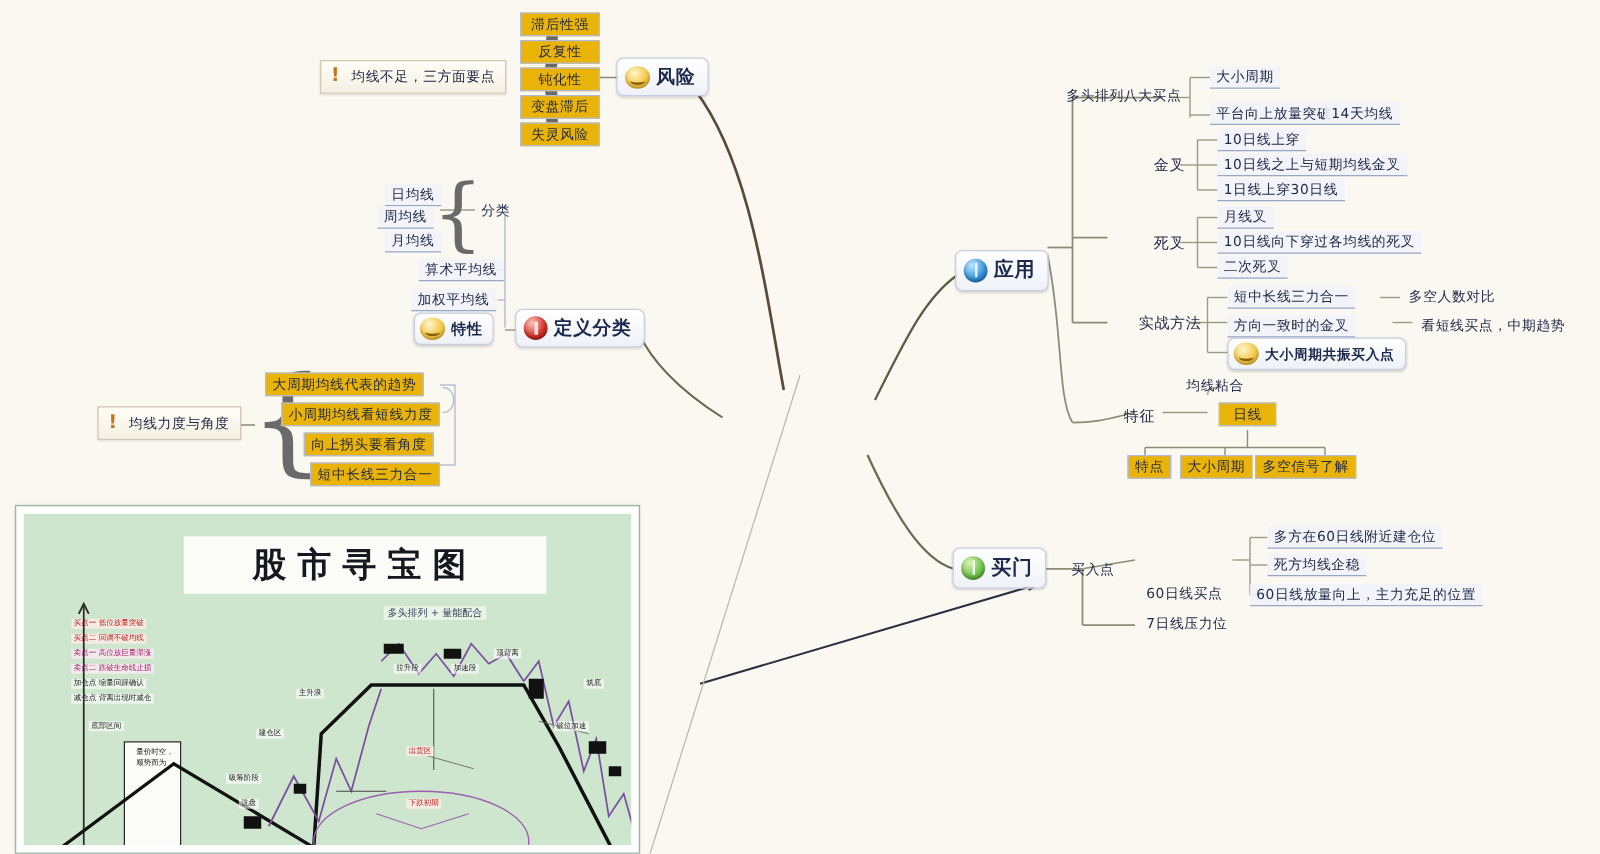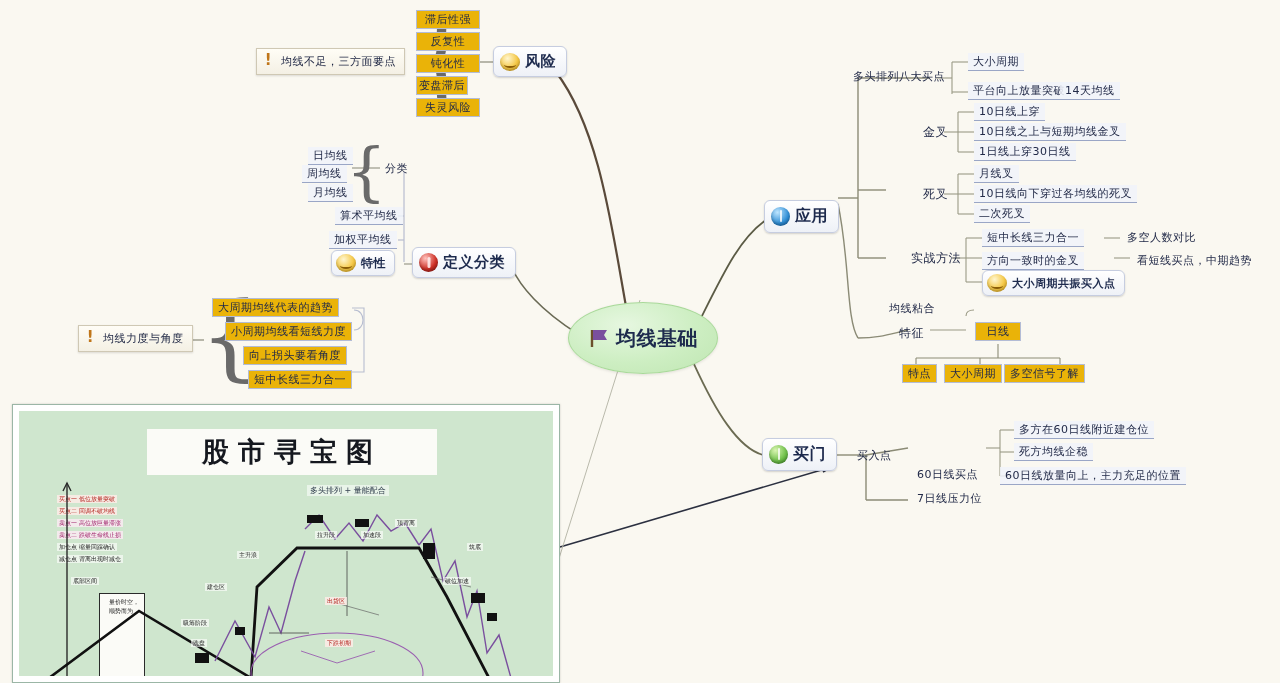--- a/index.html
+++ b/index.html
@@ -81,21 +81,21 @@
     content:"";position:absolute;left:22%;top:52%;width:56%;height:22%;
     border-bottom:2px solid #8a5d07;border-radius:0 0 60% 60%;
   }
 
   
   .brace{position:absolute;color:#6a6a6a;font-weight:100;line-height:1;
          font-family:"DejaVu Serif","Liberation Serif",serif;}
 
   
   #inset{
-    position:absolute;left:12px;top:404px;width:548px;height:279px;
+    position:absolute;left:12px;top:404px;width:500px;height:279px;
     background:#ffffff;border:1px solid #9bb6a6;box-sizing:border-box;
     box-shadow:0 0 2px rgba(0,0,0,.18);overflow:hidden;
   }
   #inset .sheet{position:absolute;inset:6px;background:#cfe6ce;overflow:hidden;}
   #inset .title{
     position:absolute;left:128px;top:18px;width:290px;height:46px;background:#fbfbf7;
     display:flex;align-items:center;justify-content:center;
     font-size:27px;font-weight:bold;letter-spacing:9px;color:#15181f;
   }
   #inset .subcap{position:absolute;left:288px;top:74px;font-size:8px;color:#33404f;
@@ -184,46 +184,37 @@
     <path d="M1000,430 L1014,430" stroke="#9a9a85" stroke-width="1.1" fill="none"></path>
     <path d="M1000,452 L1014,452" stroke="#9a9a85" stroke-width="1.1" fill="none"></path>
     <path d="M1000,476 L1014,476" stroke="#9a9a85" stroke-width="1.1" fill="none"></path>
 
     <path d="M560,547 L835,466" fill="none" stroke="#2b3040" stroke-width="1.6"></path>
     <path d="M833,466 L820,460 M833,466 L823,472" fill="none" stroke="#2b3040" stroke-width="1.6"></path>
 
     <path d="M520,683 L640,300" fill="none" stroke="#b9b9ab" stroke-width="1"></path>
   </svg>
 
-  <div class="node central" style="left:568px;top:302px;">
-    <span class="ico ico-flag">
-      <svg width="22" height="20" viewBox="0 0 22 20">
-        <path d="M4 2 L4 19" stroke="#6b4f2a" stroke-width="2.4" fill="none"></path>
-        <path d="M5 2 L19 2 L16 7 L19 12 L5 12 Z" fill="#7a4f9e"></path>
-      </svg>
-    </span>
-    <span>均线基础</span>
-  </div>
 
   <div class="node branch small" style="left:493px;top:46px;">
     <span class="ico ico-smile"></span>
     <span>风险</span>
   </div>
 
   <div class="node callout" style="left:256px;top:48px;">
     <span class="ico ico-excl">!</span>
     <span>均线不足，三方面要点</span>
   </div>
 
   <div class="brace" style="left:408px;top:6px;font-size:104px;">{</div>
 
   <div class="node sub boxed" style="left:416px;top:10px;width:64px;justify-content:center;">滞后性强</div>
   <div class="node sub boxed" style="left:416px;top:32px;width:64px;justify-content:center;">反复性</div>
   <div class="node sub boxed" style="left:416px;top:54px;width:64px;justify-content:center;">钝化性</div>
-  <div class="node sub boxed" style="left:416px;top:76px;width:52px;justify-content:center;">变盘滞后</div>
+  <div class="node sub boxed" style="left:416px;top:76px;width:64px;justify-content:center;">变盘滞后</div>
   <div class="node sub boxed" style="left:416px;top:98px;width:64px;justify-content:center;">失灵风险</div>
 
   <div class="node branch small" style="left:412px;top:247px;">
     <span class="ico ico-red"></span>
     <span>定义分类</span>
   </div>
 
   <div class="brace" style="left:346px;top:140px;font-size:64px;">{</div>
   <div class="node sub" style="left:308px;top:147px;">日均线</div>
   <div class="node sub" style="left:302px;top:165px;">周均线</div>
@@ -274,21 +265,21 @@
   <div class="node sub" style="left:982px;top:252px;">方向一致时的金叉</div>
   <div class="node sub plain" style="left:1122px;top:229px;">多空人数对比</div>
   <div class="node sub plain" style="left:1132px;top:252px;">看短线买点，中期趋势</div>
 
   <div class="node branch small" style="left:982px;top:270px;padding:3px 8px 3px 4px;">
     <span class="ico ico-smile"></span>
     <span style="font-size:11px;">大小周期共振买入点</span>
   </div>
 
   <div class="node sub plain" style="left:894px;top:324px;font-size:12px;">特征</div>
-  <div class="node sub plain" style="left:884px;top:300px;">均线粘合</div>
+  <div class="node sub plain" style="left:944px;top:300px;">均线粘合</div>
   <div class="node sub boxed" style="left:975px;top:322px;width:46px;justify-content:center;">日线</div>
   <div class="node sub boxed" style="left:902px;top:364px;">特点</div>
   <div class="node sub boxed" style="left:944px;top:364px;">大小周期</div>
   <div class="node sub boxed" style="left:1004px;top:364px;">多空信号了解</div>
 
   <div class="node branch" style="left:762px;top:438px;">
     <span class="ico ico-green"></span>
     <span>买门</span>
   </div>
 

